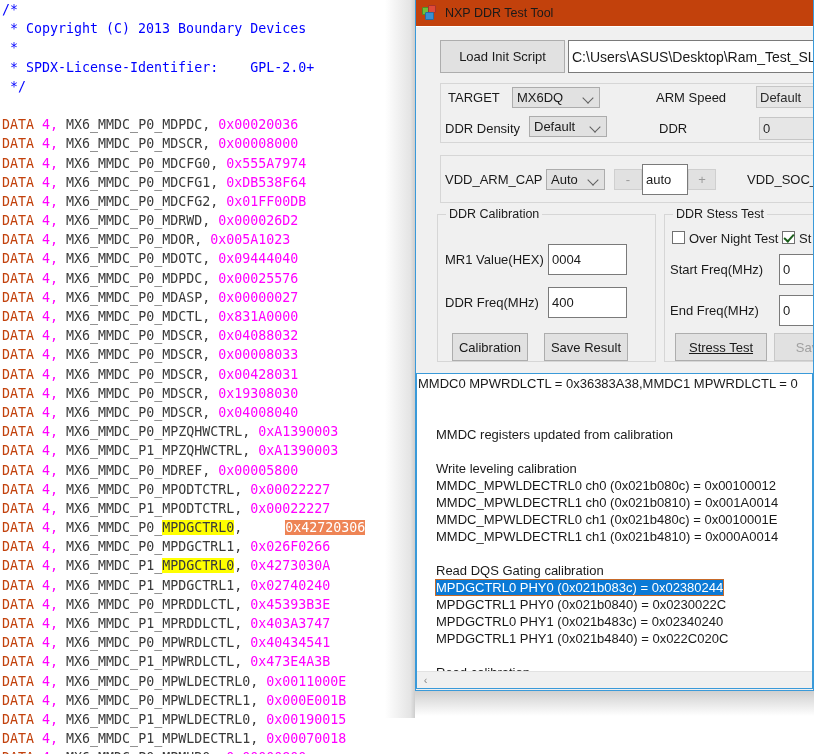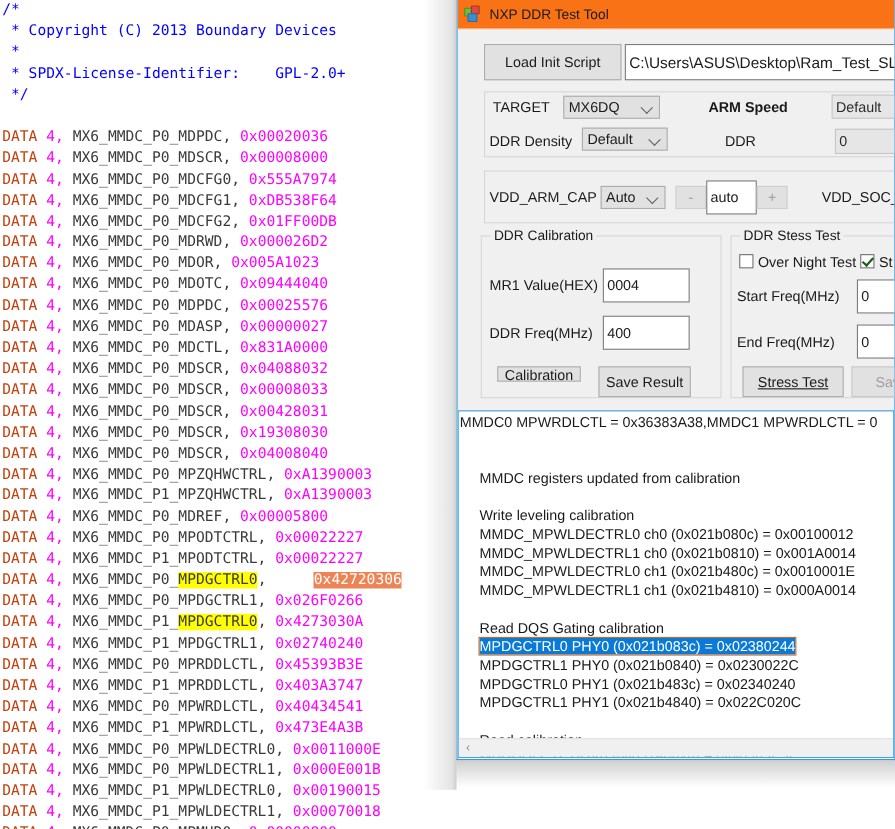--- a/index.html
+++ b/index.html
@@ -56,21 +56,21 @@
     left: 415px; top: 0;
     width: 399px; height: 691px;
     background: #f0f0f0;
     border: 1px solid #3a9ad9;
     border-top: none;
     box-sizing: border-box;
     overflow: hidden;
   }
   #titlebar {
     height: 26px;
-    background: #f97316;
+    background: #c2410c;
     display: flex;
     align-items: center;
     padding-left: 6px;
     border-bottom: 1px solid #ffffff;
   }
   #app-icon {
     width: 16px; height: 16px;
     position: relative;
     margin-right: 7px;
     flex: none;
@@ -273,21 +273,21 @@
       <span>MX6DQ</span>
       <span class="chev"></span>
     </div>
 
     <div class="lbl" style="left:29px; top:121px;">DDR Density</div>
     <div class="combo" style="left:113px; top:116px; width:78px; height:21px;">
       <span>Default</span>
       <span class="chev"></span>
     </div>
 
-    <div class="lbl" style="left:228px; top:90px;font-weight:bold;">ARM Speed</div>
+    <div class="lbl" style="left:240px; top:90px;">ARM Speed</div>
     <div class="txtbox readonly" style="left:340px; top:86px; width:60px; height:22px;">Default</div>
 
     <div class="lbl" style="left:243px; top:121px;">DDR</div>
     <div class="txtbox readonly" style="left:343px; top:117px; width:57px; height:23px;">0</div>
 
     <div class="groupbox" style="left:24px; top:155px; width:375px; height:48px;"></div>
 
     <div class="lbl" style="left:29px; top:172px;">VDD_ARM_CAP</div>
     <div class="combo" style="left:130px; top:169px; width:59px; height:21px;">
       <span>Auto</span>
@@ -298,21 +298,21 @@
     <div class="spinbtn" style="left:272px; top:169px; width:28px; height:21px;">+</div>
     <div class="lbl" style="left:331px; top:172px;">VDD_SOC_</div>
 
     <div class="groupbox" style="left:21px; top:214px; width:219px; height:148px;">
       <span class="gb-title">DDR Calibration</span>
     </div>
     <div class="lbl" style="left:29px; top:252px;">MR1 Value(HEX)</div>
     <div class="txtbox" style="left:132px; top:244px; width:79px; height:31px;">0004</div>
     <div class="lbl" style="left:29px; top:295px;">DDR Freq(MHz)</div>
     <div class="txtbox" style="left:132px; top:287px; width:79px; height:31px;">400</div>
-    <div class="btn" style="left:36px; top:333px; width:76px; height:14px;">Calibration</div>
+    <div class="btn" style="left:36px; top:333px; width:76px; height:28px;">Calibration</div>
     <div class="btn" style="left:128px; top:333px; width:84px; height:28px;">Save Result</div>
 
     <div class="groupbox" style="left:248px; top:214px; width:210px; height:148px;">
       <span class="gb-title">DDR Stess Test</span>
     </div>
     <div class="chk" style="left:256px; top:231px;">
       <span class="box"></span>
       <span>Over Night Test</span>
     </div>
     <div class="chk" style="left:366px; top:231px;">

